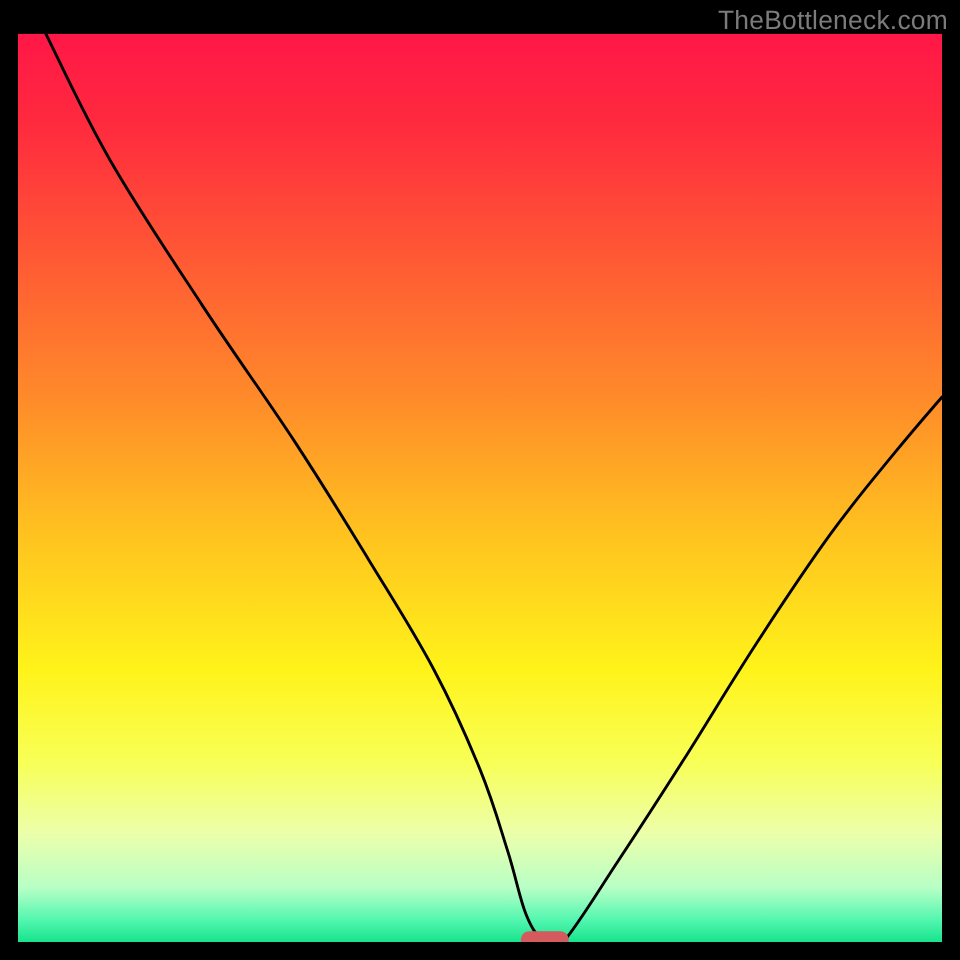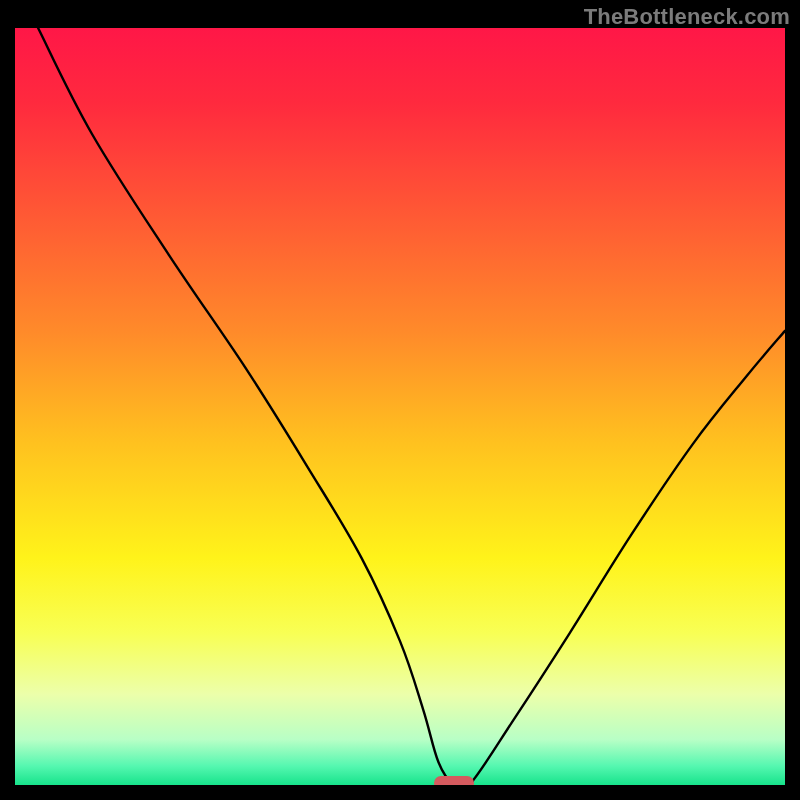--- a/index.html
+++ b/index.html
@@ -16,21 +16,21 @@
     width: 800px;
     height: 800px;
     background: #000;
   }
   .watermark {
     position: absolute;
     top: 4px;
     right: 10px;
     color: #7b7b7b;
     font-size: 22px;
-    font-weight: 700;
+    font-weight: 400;
     letter-spacing: 0.2px;
     z-index: 10;
     user-select: none;
   }
   .plot-area {
     position: absolute;
     left: 15px;
     top: 28px;
     width: 770px;
     height: 757px;

